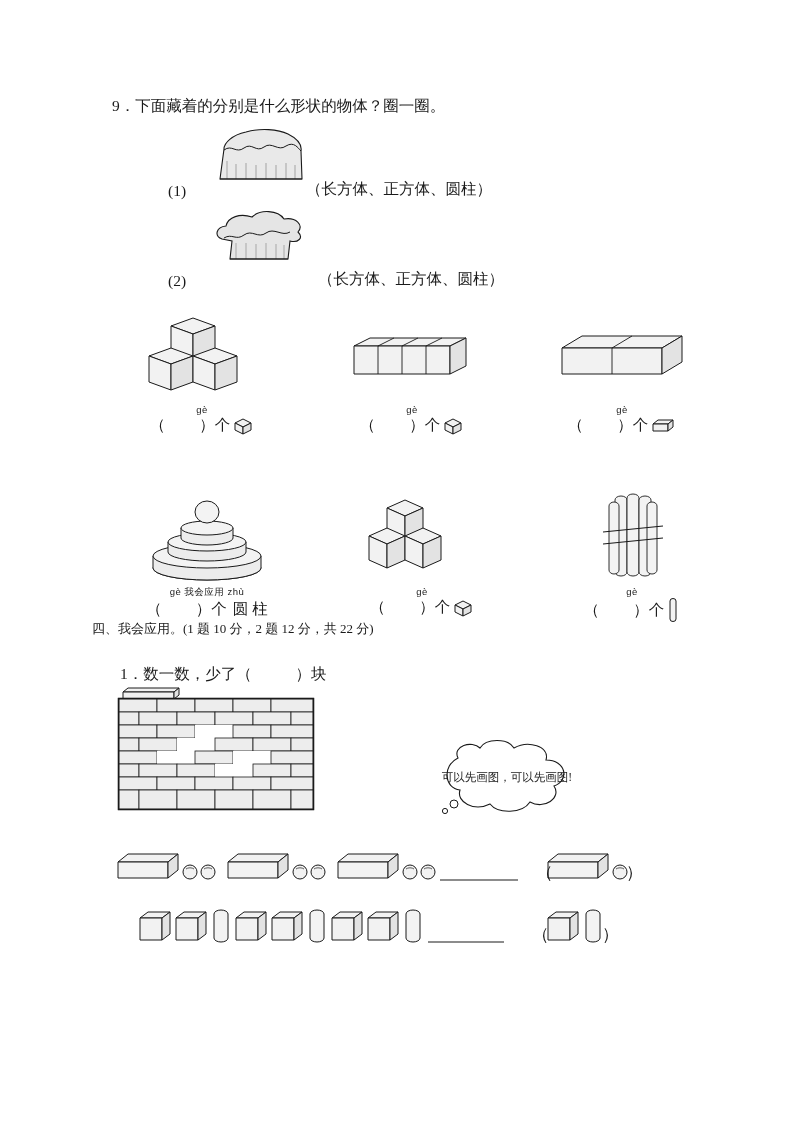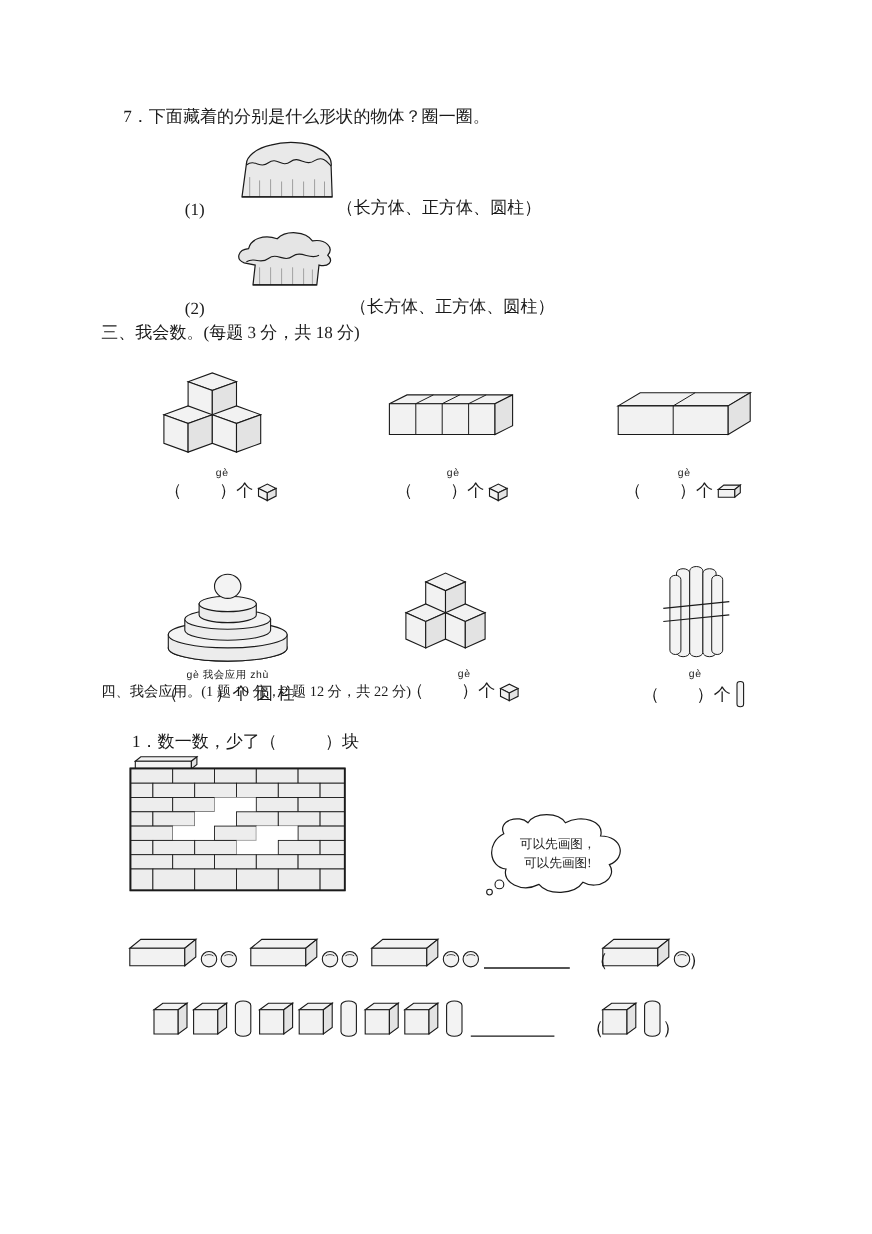--- a/index.html
+++ b/index.html
@@ -32,31 +32,31 @@
   .pinyin{font-size:9.5px;font-family:"Liberation Sans",sans-serif;letter-spacing:.5px;}
   .ansline{font-size:15.5px;white-space:nowrap;display:flex;align-items:center;justify-content:center;gap:2px;}
   .ansline .blank{display:inline-block;}
 
   
   #sec4b{position:absolute;left:92px;top:620px;width:640px;}
   #sec4b .head{font-size:13px;}
   .q1{position:absolute;left:28px;top:44px;font-size:15.5px;}
   .bricks{position:absolute;left:26px;top:78px;}
   .cloud{position:absolute;left:340px;top:118px;width:150px;height:78px;}
-  .cloud-text{position:absolute;left:0;top:0;width:150px;height:78px;display:flex;flex-direction:column;justify-content:center;align-items:center;font-size:11.5px;line-height:1.45;font-family:"Liberation Serif",serif;}
+  .cloud-text{position:absolute;left:0;top:0;width:150px;height:78px;display:flex;flex-direction:row;justify-content:center;align-items:center;font-size:11.5px;line-height:1.45;font-family:"Liberation Serif",serif;}
   .q2{position:absolute;left:28px;top:200px;font-size:15.5px;}
   .row-pat{position:absolute;}
 </style>
 </head>
 <body>
 
 <div class="page">
 
   <div id="sec4">
-    <div class="title">7．下面藏着的分别是什么形状的物体？圈一圈。</div>
+    <div class="title">9．下面藏着的分别是什么形状的物体？圈一圈。</div>
 
     <div style="position:relative;height:96px;">
       <div class="blob-wrap" style="position:absolute;left:90px;top:6px;">
         <svg width="120" height="68" viewBox="0 0 120 68">
           <path d="M18 56 L22 26 C22 20 30 12 44 9 C58 5 76 6 86 11 C96 16 100 22 99 28 L100 56 Z" fill="#e9e9e9" stroke="#1a1a1a" stroke-width="1.1"></path>
           <path d="M22 27 C30 21 34 31 42 25 C50 19 54 30 62 24 C70 18 76 29 84 23 C92 18 96 25 99 28" fill="none" stroke="#1a1a1a" stroke-width="1"></path>
           <path d="M25 56 L25 38 M34 56 L34 41 M44 56 L44 40 M54 56 L54 42 M64 56 L64 40 M74 56 L74 42 M84 56 L84 40 M93 56 L93 42" stroke="#1a1a1a" stroke-width=".6" opacity=".55"></path>
           <line x1="18" y1="56" x2="100" y2="56" stroke="#1a1a1a" stroke-width="1.1"></line>
         </svg>
       </div>
@@ -78,21 +78,20 @@
       </div>
       <div class="sub-row" style="position:absolute;left:56px;top:50px;">
         <span class="sub-label">(2)</span>
         <span style="display:inline-block;width:122px;"></span>
         <span class="paren-text">（长方体、正方体、圆柱）</span>
       </div>
     </div>
   </div>
 
   <div id="sec3">
-    <div class="head">三、我会数。(每题 3 分，共 18 分)</div>
 
     <div class="grid3" style="height:160px;">
 
       <div class="cell" style="left:10px;top:10px;width:200px;">
         <div style="height:92px;position:relative;">
           <svg width="150" height="92" viewBox="0 0 150 92" style="margin:0 auto;">
             <g fill="#f2f2f2" stroke="#1a1a1a" stroke-width="1">
 
               <path d="M44 14 L66 6 L88 14 L66 22 Z"></path>
               <path d="M44 14 L44 40 L66 48 L66 22 Z"></path>

